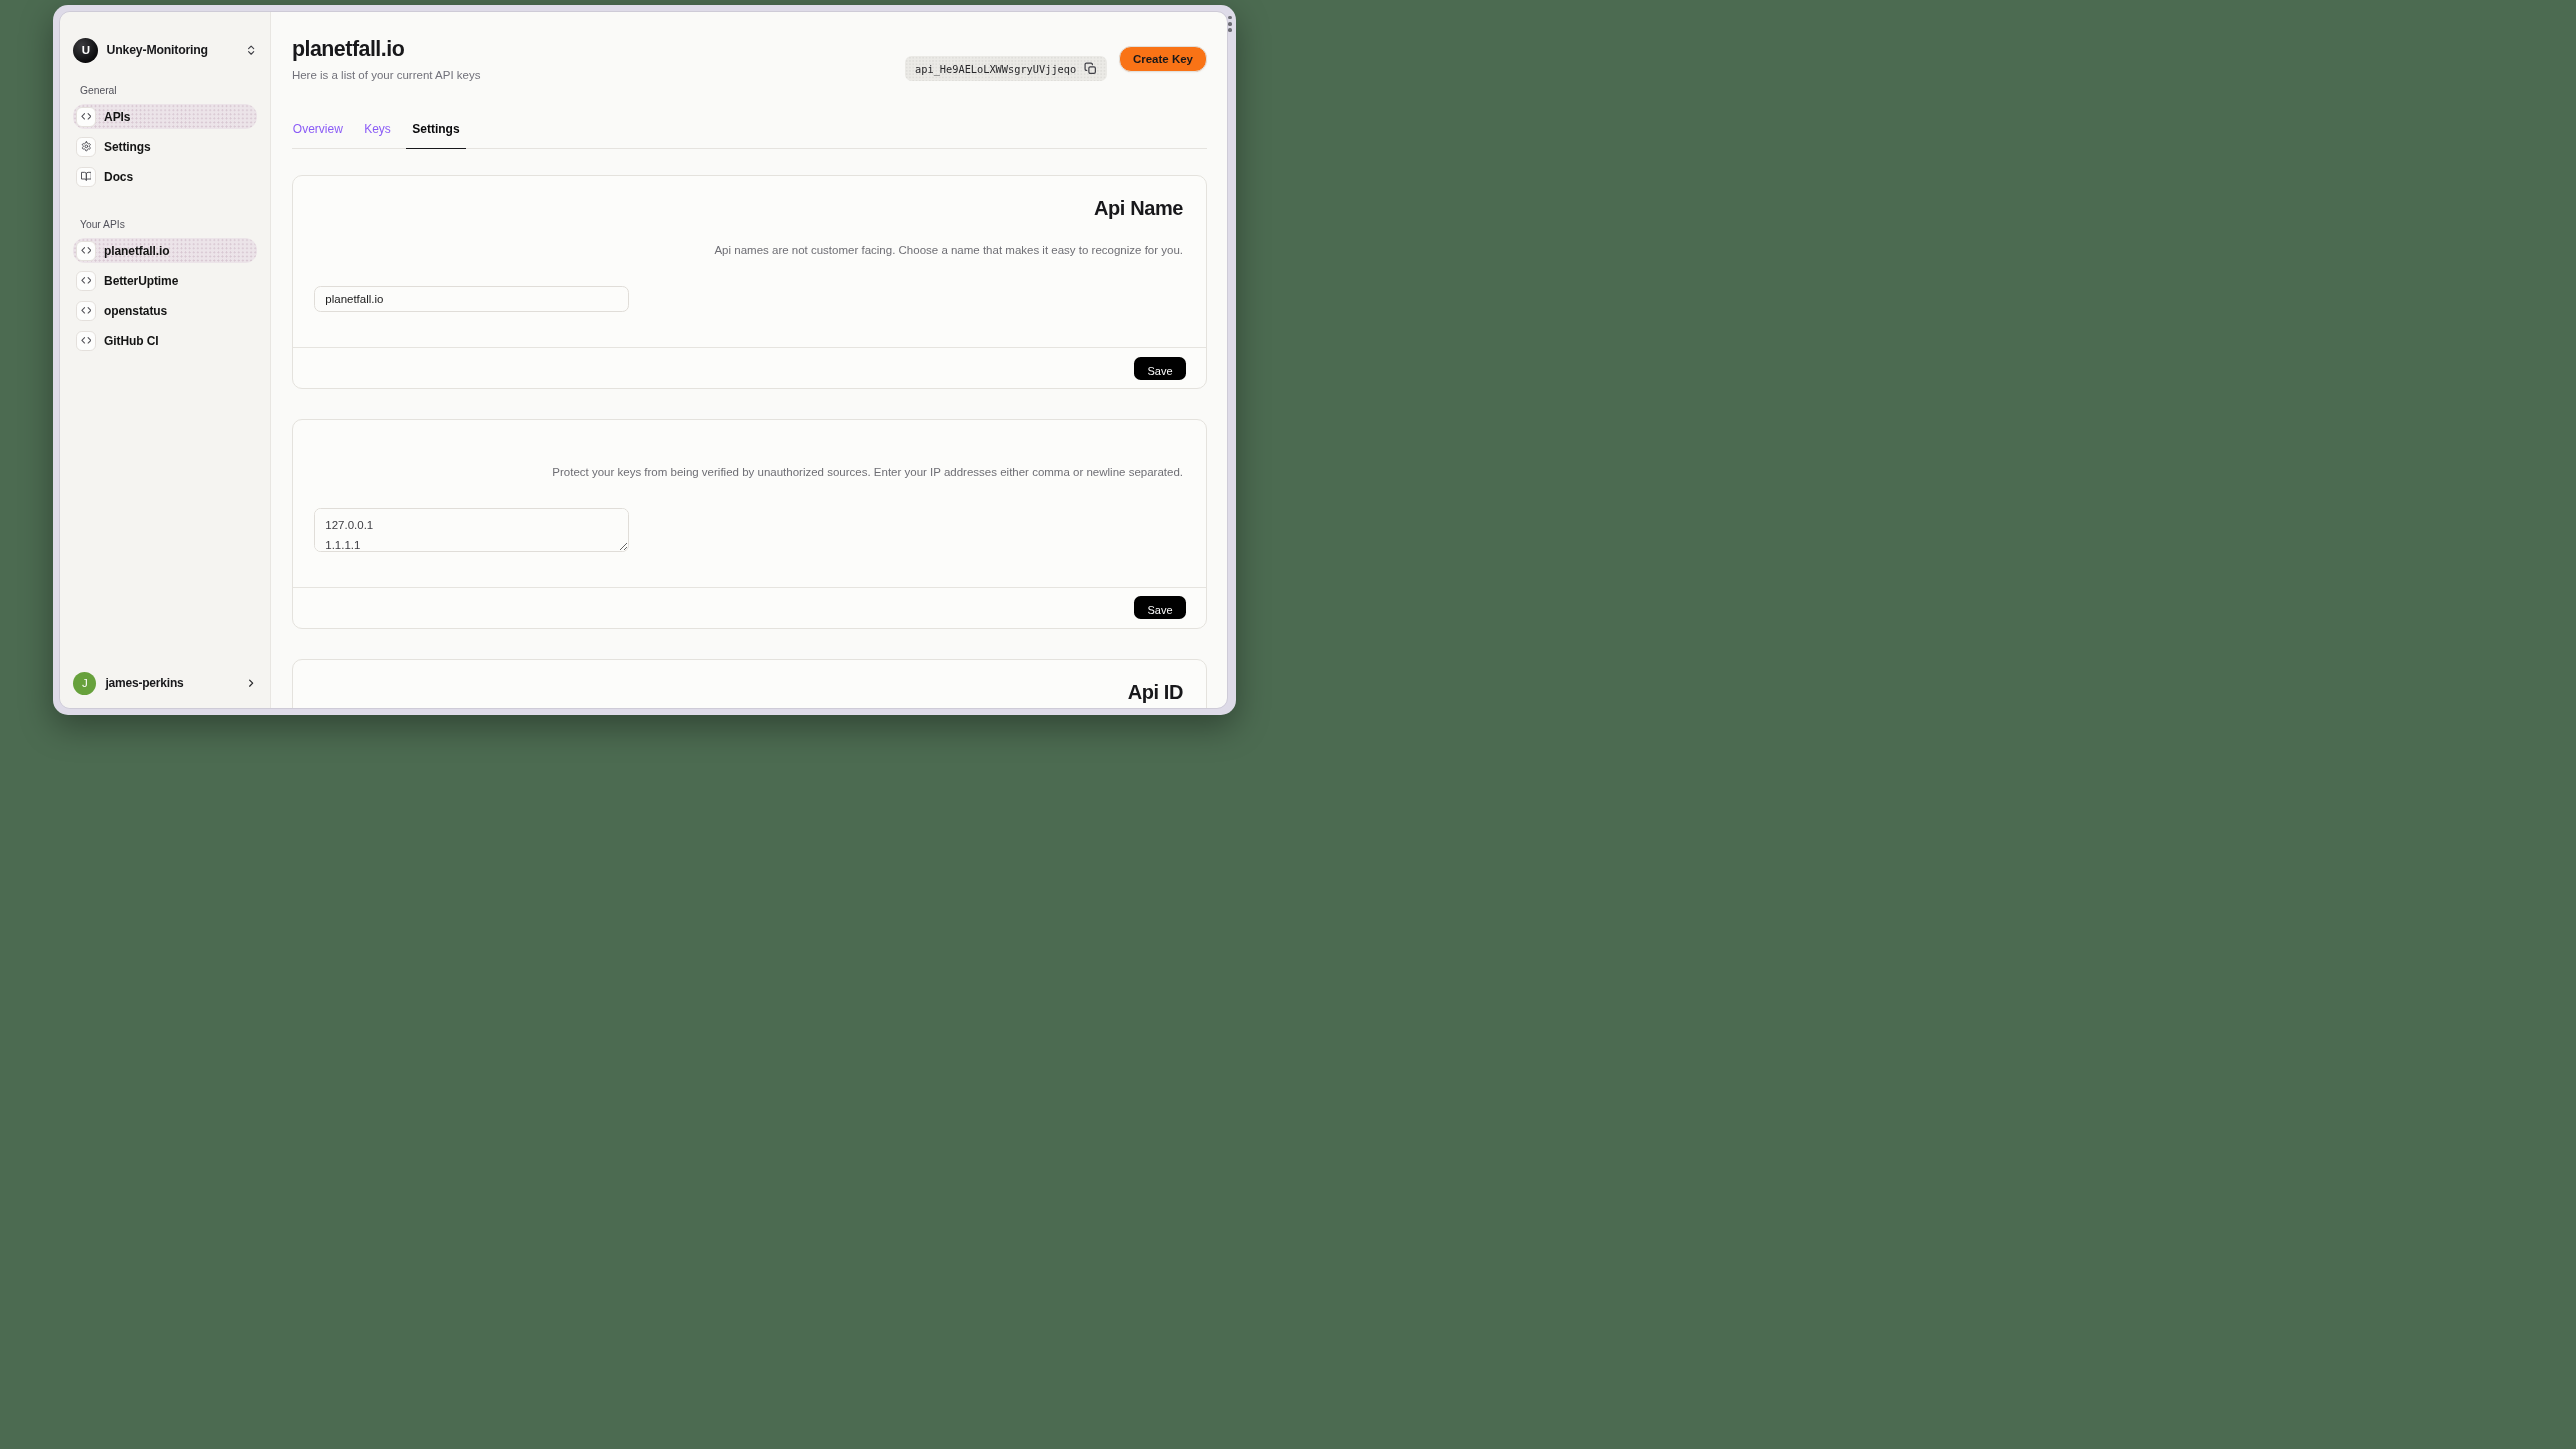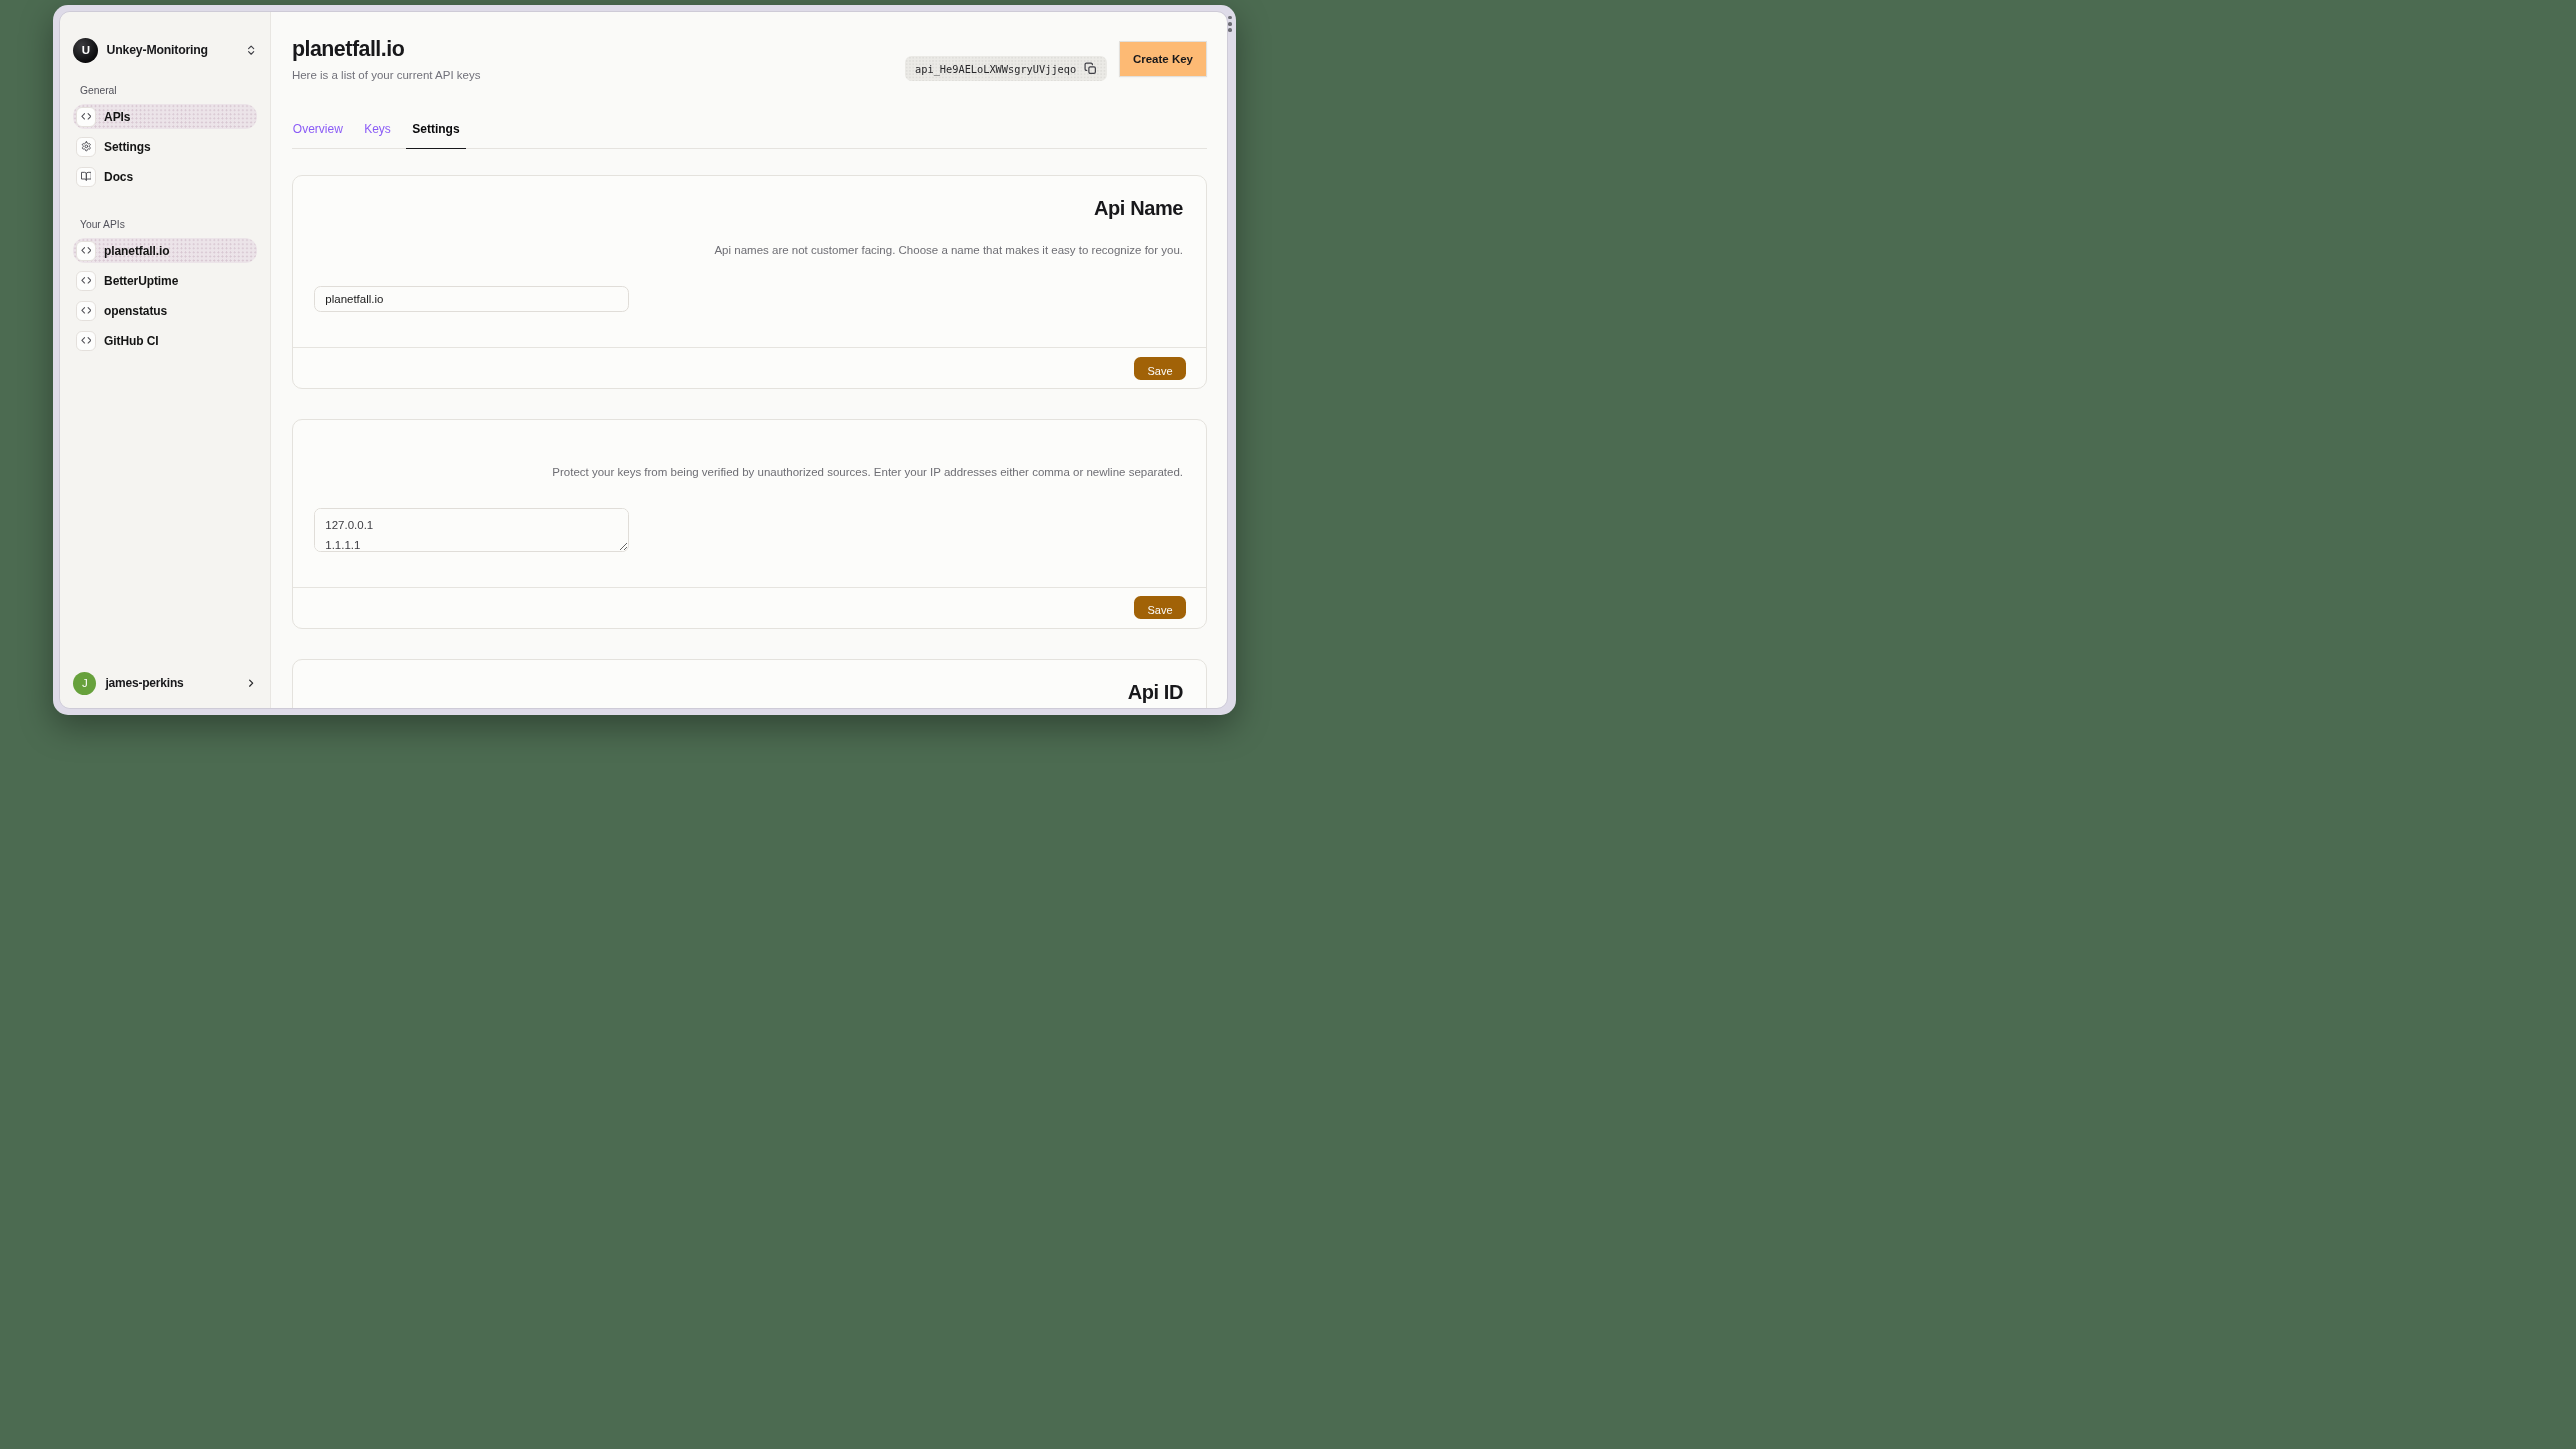--- a/index.html
+++ b/index.html
@@ -76,22 +76,22 @@
     background-image:radial-gradient(rgba(0,0,0,.05) 0.7px, transparent 0.8px);
     background-size:3.3px 3.3px;
     margin-top:20px;
   }
   .key-chip code {
     font-family:"DejaVu Sans Mono","Liberation Mono",monospace;
     font-size:10.3px; color:#27272a;
   }
   .copy-btn { display:flex; color:#3f3f46; background:none; border:none; cursor:pointer; padding:0; }
   .create-key {
-    height:36px; padding:0 13px; border-radius:0;
-    background:#fdba74; border:0.8px solid #e2e0dc;
+    height:26px; padding:0 13px; border-radius:12px;
+    background:#f97316; border:0.8px solid #e2e0dc;
     font-family:inherit; font-size:11.5px; font-weight:600; color:#18181b;
     box-shadow:0 0.8px 1.6px rgba(0,0,0,.05); cursor:pointer;
   }
   
   .tabs { margin-top:41px; display:flex; gap:8.2px; border-bottom:0.8px solid #e5e3df; padding-left:0; }
   .tab {
     padding:0 6.6px 11.5px 6.6px; font-size:12px; font-weight:500; color:#8b5cf6;
     cursor:pointer; border-bottom:1.6px solid transparent; margin-bottom:-0.8px;
   }
   .tab:first-child { margin-left:-5.7px; }
@@ -115,21 +115,21 @@
     border:0.8px solid #e0ddd8; background:#fcfcfa; padding:6.6px 10px;
     font-family:inherit; font-size:11.5px; line-height:20px; color:#3c3c41;
     outline:none; display:block; resize:both;
   }
   .card-footer {
     border-top:0.8px solid #e6e4df; height:41px;
     display:flex; align-items:center; justify-content:flex-end; padding-right:20.5px;
   }
   .save-btn {
     height:23px; padding:8px 13px; border-radius:6.6px; border:none;
-    background:#a16207; color:#fafafa; font-family:inherit;
+    background:#000000; color:#fafafa; font-family:inherit;
     font-size:11px; font-weight:500; cursor:pointer;
   }
   svg { display:block; }
 </style>
 </head>
 <body>
 
 <div class="frame">
   <div class="frame-dots">
     <i></i>

